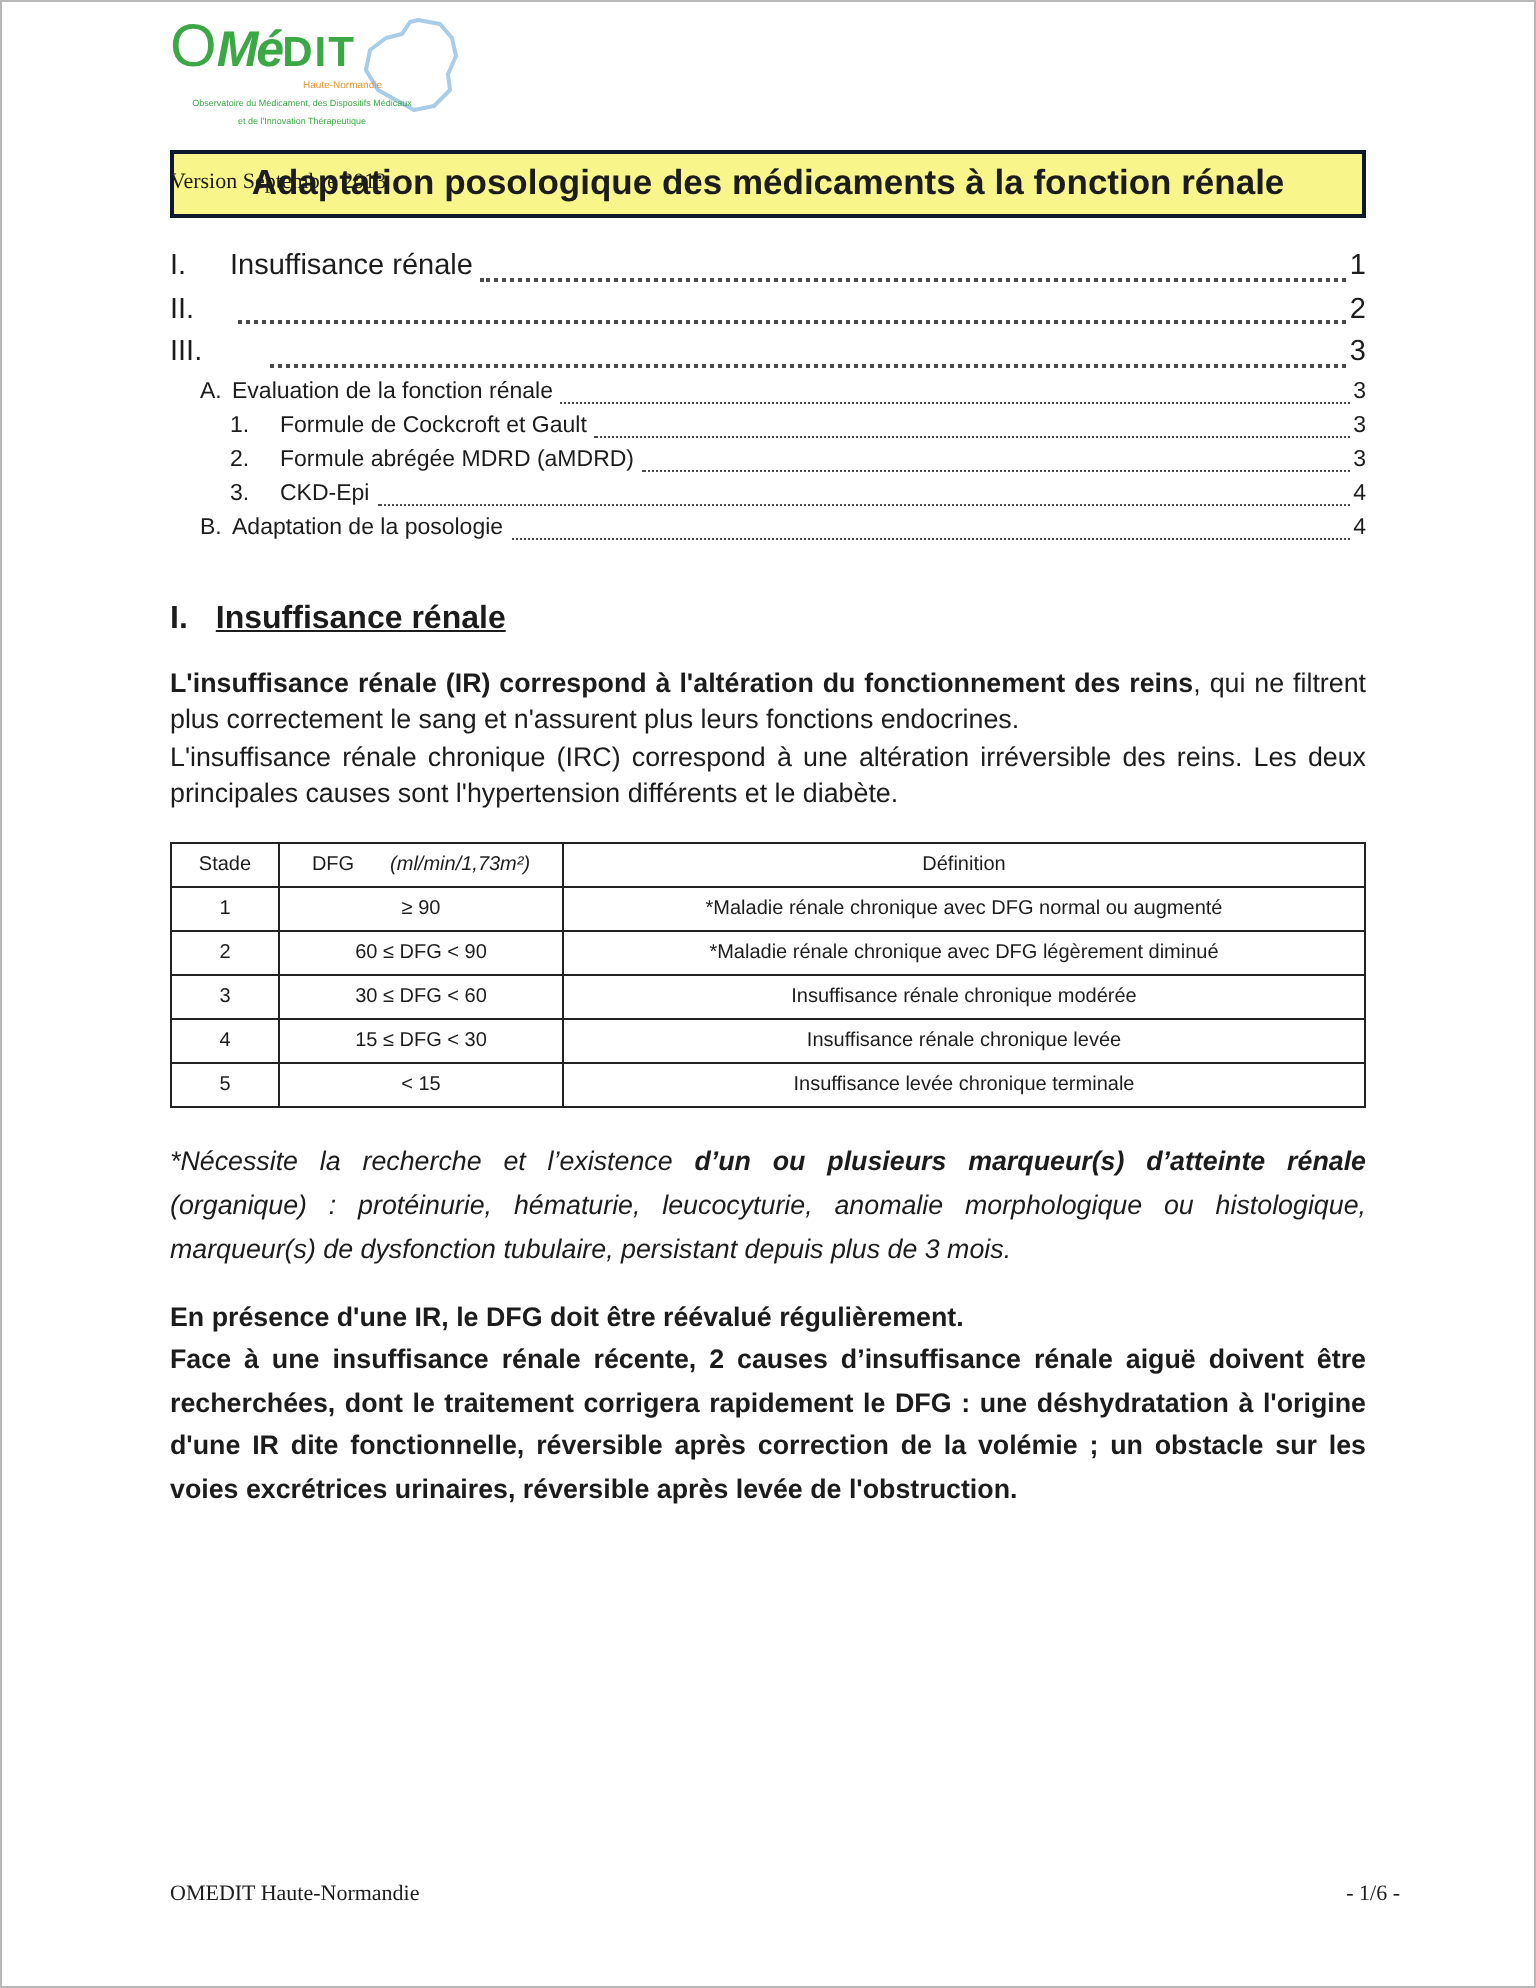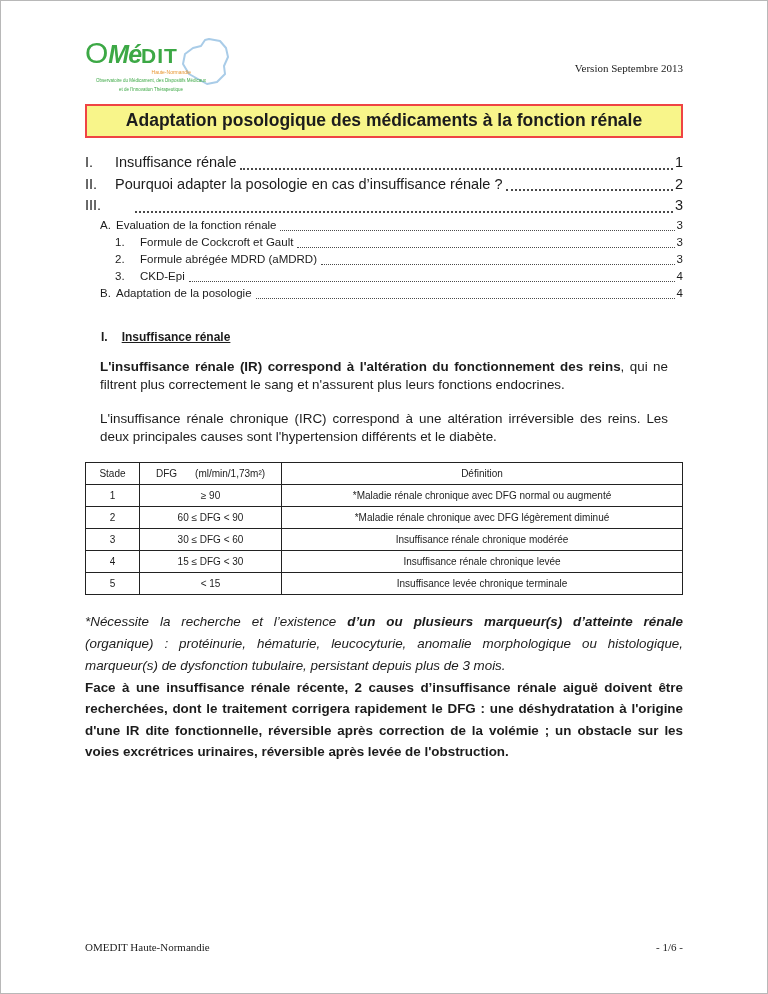--- a/index.html
+++ b/index.html
@@ -10,35 +10,35 @@
     background:#ffffff;
     border:1px solid #b8b8b8;
     box-sizing:border-box;
     font-family:"Liberation Sans", sans-serif;
     color:#1c1c1c;
     overflow:hidden;
   }
   .content { padding:0 84px; }
 
   
-  .hdr { display:flex; justify-content:space-between; align-items:flex-start; padding:37px 84px 0 84px; height:56px; }
+  .hdr { display:flex; justify-content:space-between; align-items:flex-start; padding:8px 84px 0 84px; height:56px;flex-direction:column; }
   .logo { position:relative; width:132px; height:52px; }
   .logo-map { position:absolute; right:-14px; top:-2px; width:52px; height:52px; }
   .logo-text { position:relative; color:#3CA845; white-space:nowrap; line-height:30px; z-index:2; }
   .logo-text .o   { font-size:30px; font-weight:400; }
   .logo-text .m   { font-size:25px; font-weight:bold; font-style:italic; letter-spacing:-1px; }
   .logo-text .dit { font-size:21px; font-weight:bold; letter-spacing:1px; }
   .logo-region { position:relative; z-index:2; color:#E8952F; font-size:5px; line-height:5px; text-align:right; padding-right:26px; margin-top:-3px; }
   .logo-sub { position:relative; z-index:2; color:#3CA845; font-size:4.5px; line-height:5.5px; text-align:center; margin-top:3px; }
   .version { font-family:"Liberation Serif", serif; font-size:11px; margin-top:24px; }
 
   
   .banner {
     margin:10px 84px 0 84px;
-    border:2px solid #ef4444;
+    border:2px solid #0f172a;
     background:#F8F58A;
     text-align:center;
     font-weight:bold;
     font-size:17.5px;
     padding:4px 0 5px 0;
   }
 
   
   .toc { margin-top:14px; }
   .toc-row { display:flex; align-items:flex-end; }
@@ -47,50 +47,50 @@
   .toc-row.lvl2 { font-size:11.5px; line-height:17px; padding-left:30px; }
   .lvl0 .toc-num { width:30px; flex:none; }
   .lvl0.wide .toc-num { width:46px; }
   .lvl1 .toc-num { width:16px; flex:none; }
   .lvl2 .toc-num { width:25px; flex:none; }
   .toc-leader { flex:1; border-bottom:2px dotted #4a4a4a; margin:0 2px 4px 4px; }
   .lvl1 .toc-leader, .lvl2 .toc-leader { margin-bottom:3px; border-bottom-width:1.5px; }
   .toc-page { flex:none; }
 
   
-  .sec-heading { margin:28px 0 0 16px; font-size:12px; font-weight:bold; }
+  .sec-heading { margin:28px 0 0 0; font-size:16px; font-weight:bold; }
   .sec-heading .sec-num { margin-right:14px; }
   .sec-heading .sec-title { text-decoration:underline; }
 
-  p.body { margin:15px; font-size:13.4px; line-height:18.5px; text-align:justify; }
+  p.body { margin:0; font-size:13.4px; line-height:18.5px; text-align:justify; }
   p.mt { margin-top:14px; }
   p.mt2 { margin-top:12px; }
   .b { font-weight:bold; }
 
   
   table.stades { margin-top:14px; border-collapse:collapse; width:100%; font-size:10px; line-height:17px; }
   table.stades th, table.stades td {
     border:1px solid #222;
     padding:2px 5px;
     text-align:center;
     vertical-align:middle;
     font-weight:normal;
   }
   table.stades col.c1 { width:54px; }
   table.stades col.c2 { width:142px; }
-  th .unit { margin-left:18px; }
+  th .unit { font-style:italic; margin-left:18px; }
 
   
   p.note { margin:16px 0 0 0; font-size:13.4px; line-height:22px; font-style:italic; text-align:justify; }
   p.closing { margin:0; font-size:13.4px; line-height:21.5px; font-weight:bold; text-align:justify; }
   p.closing.first { margin-top:12px; }
 
   
   .ftr {
-    position:absolute; left:84px; right:84px; bottom:40px;
+    position:absolute; left:84px; right:67px; bottom:40px;
     display:flex; justify-content:space-between;
     font-family:"Liberation Serif", serif; font-size:11px;
   }
 </style>
 </head>
 <body>
 
 <div class="page">
 
   <div class="hdr">
@@ -114,21 +114,20 @@
 
     <nav class="toc">
       <div class="toc-row lvl0">
         <span class="toc-num">I.</span>
         <span class="toc-label">Insuffisance rénale</span>
         <span class="toc-leader"></span>
         <span class="toc-page">1</span>
       </div>
       <div class="toc-row lvl0">
         <span class="toc-num">II.</span>
-        <span class="toc-label">Pourquoi adapter la posologie en cas d’insuffisance rénale ?</span>
         <span class="toc-leader"></span>
         <span class="toc-page">2</span>
       </div>
       <div class="toc-row lvl0 wide">
         <span class="toc-num">III.</span>
         <span class="toc-leader"></span>
         <span class="toc-page">3</span>
       </div>
       <div class="toc-row lvl1">
         <span class="toc-num">A.</span>
@@ -207,20 +206,21 @@
         <tr>
           <td>5</td>
           <td>&lt; 15</td>
           <td>Insuffisance levée chronique terminale</td>
         </tr>
       </tbody>
     </table>
 
     <p class="note"><span>*Nécessite la recherche et l’existence </span><span class="b">d’un ou plusieurs marqueur(s) d’atteinte rénale</span><span> (organique) : protéinurie, hématurie, leucocyturie, anomalie morphologique ou histologique, marqueur(s) de dysfonction tubulaire, persistant depuis plus de 3 mois.</span></p>
 
+    <p class="closing first">En présence d'une IR, le DFG doit être réévalué régulièrement.</p>
     <p class="closing">Face à une insuffisance rénale récente, 2 causes d’insuffisance rénale aiguë doivent être recherchées, dont le traitement corrigera rapidement le DFG : une déshydratation à l'origine d'une IR dite fonctionnelle, réversible après correction de la volémie ; un obstacle sur les voies excrétrices urinaires, réversible après levée de l'obstruction.</p>
 
   </div>
 
   <div class="ftr">
     <span>OMEDIT Haute-Normandie</span>
     <span>- 1/6 -</span>
   </div>
 
 </div>

